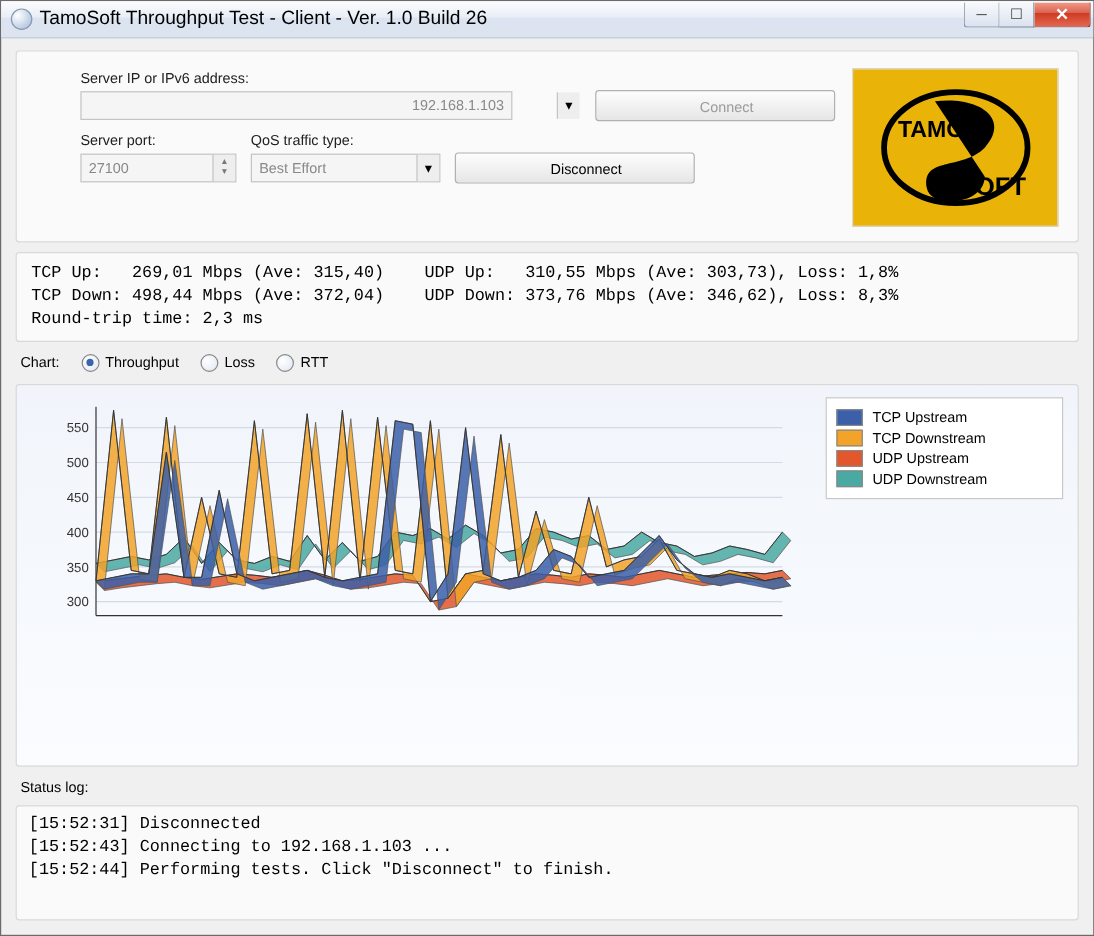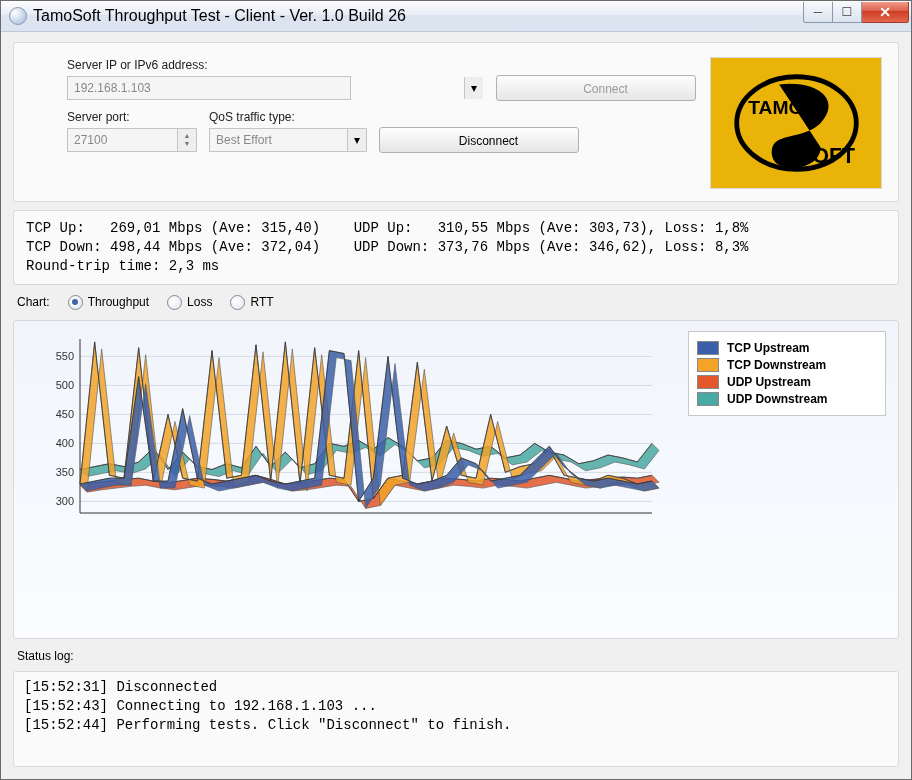--- a/index.html
+++ b/index.html
@@ -30,21 +30,21 @@
 .chk{display:flex;align-items:center;gap:6px;color:#888;}
 .chk .box{width:13px;height:13px;border:1px solid #b5b5b5;background:#fff;}
 .stats-panel{padding:8px 12px;font-family:Consolas,"Courier New",monospace;font-size:14px;line-height:1.35;color:#000;white-space:pre;overflow:auto;}
 .chart-row{display:flex;align-items:center;gap:18px;padding:2px 4px;}
 .radio{display:flex;align-items:center;gap:5px;}
 .radio .dot{width:13px;height:13px;border:1px solid #888;border-radius:50%;background:radial-gradient(circle at 35% 35%,#fff,#dfe6f2);display:flex;align-items:center;justify-content:center;}
 .radio.sel .dot::after{content:"";width:6px;height:6px;border-radius:50%;background:#3a66a8;}
 .chart-panel{flex:1;min-height:200px;background:linear-gradient(to bottom,#f1f5fb,#fafcff);padding:10px 12px;position:relative;}
 .chart-wrap{display:flex;gap:14px;height:100%;}
 .chart-svg{flex:1;height:200px;}
-.legend{width:180px;border:1px solid #c8c8c8;background:#fff;padding:6px 8px;height:fit-content;font-weight:bold;}
+.legend{width:180px;border:1px solid #c8c8c8;background:#fff;padding:6px 8px;height:fit-content;}
 .legend-item{display:flex;align-items:center;gap:8px;margin:3px 0;font-size:12px;}
 .swatch{width:20px;height:12px;border:1px solid #888;}
 .status-label{padding:2px 4px 0 4px;}
 .status-panel{padding:6px 10px;font-family:Consolas,"Courier New",monospace;font-size:14px;line-height:1.35;white-space:pre;height:82px;overflow:auto;}
 </style>
 </head>
 <body>
 
 <div class="window">
   <div class="titlebar">
@@ -58,21 +58,21 @@
   </div>
 
   <div class="content">
 
     <div class="panel conn-panel">
       <div class="conn-left">
         <div class="row">
           <div style="flex:1">
             <div class="lbl">Server IP or IPv6  address:</div>
             <div class="combo" style="margin-top:4px;">
-              <input class="field" style="width: 284px;" disabled="" value="192.168.1.103">
+              <input class="field" style="width: 360px; text-align: right;" disabled="" value="192.168.1.103">
               <div class="arrow">▾</div>
             </div>
           </div>
           <button class="btn" style="width:200px;margin-top:18px" disabled="">Connect</button>
         </div>
         <div class="row">
           <div>
             <div class="lbl" style="min-width:auto">Server port:</div>
             <div class="combo" style="margin-top:4px;justify-content:center;">
               <input class="field" style="width: 130px;" disabled="" value="27100">

